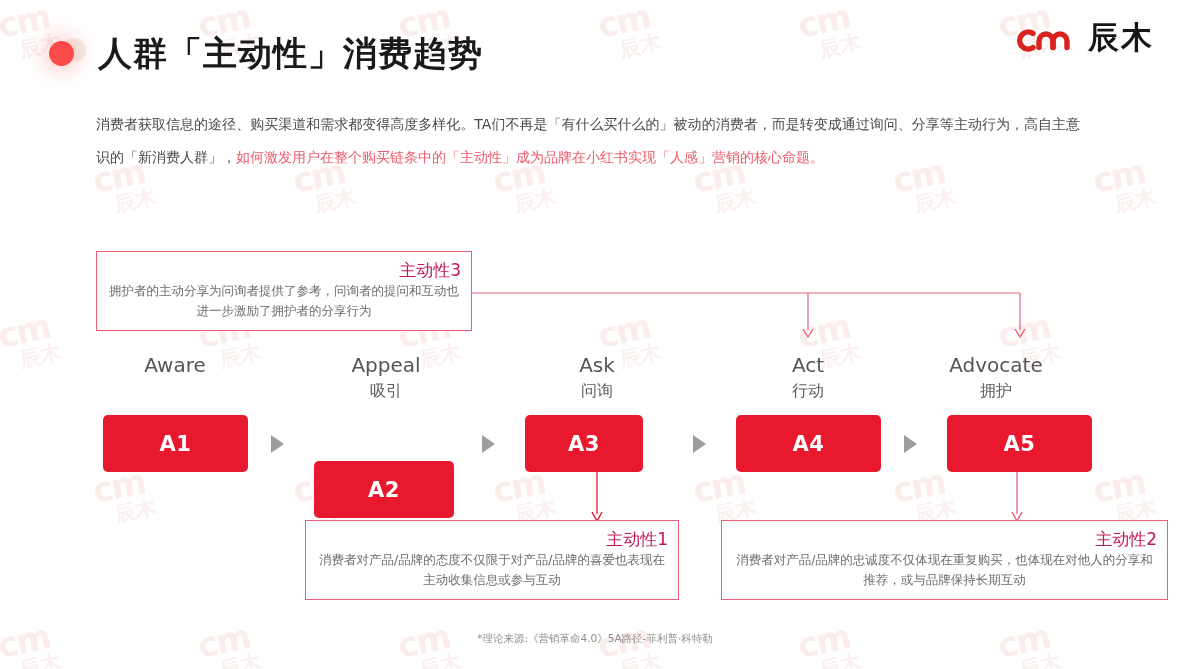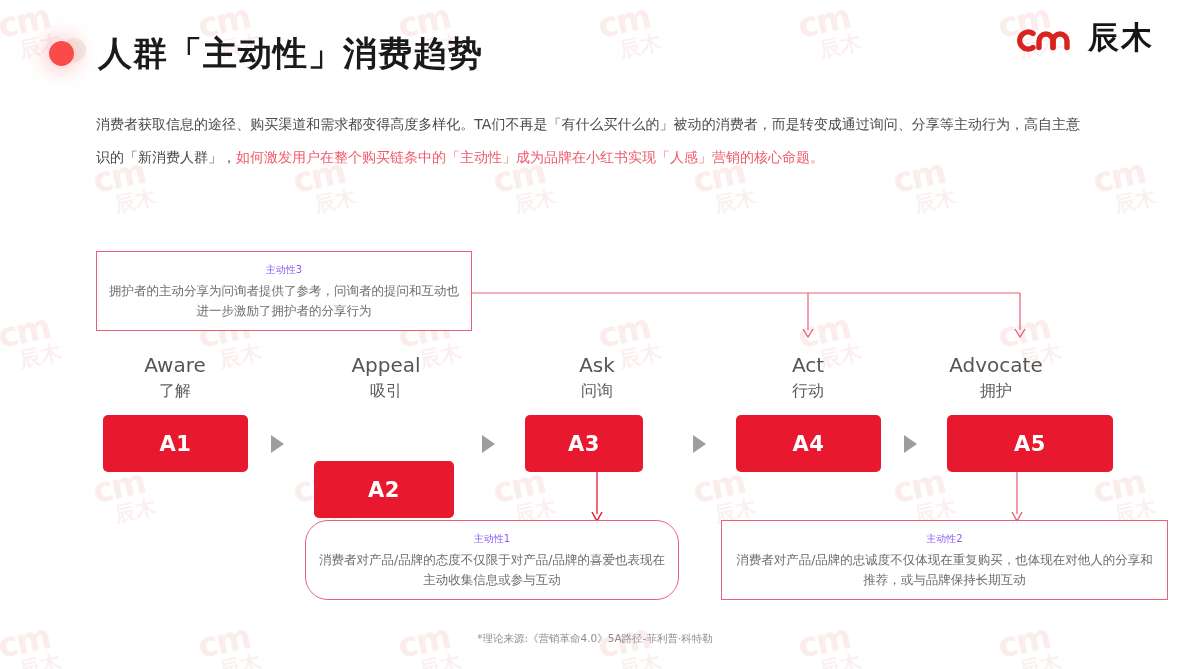--- a/index.html
+++ b/index.html
@@ -148,32 +148,33 @@
   .callout {
     position: absolute;
     box-sizing: border-box;
     border: 1px solid #e8607a;
     background: #ffffff;
     text-align: center;
     padding: 7px 10px 9px;
     font-family: "DejaVu Sans", "Liberation Sans", sans-serif;
   }
   .callout .co-title {
-    font-size: 10px;
-    color: #8b5cf6;
+    font-size: 17px;
+    color: #be185d;
     line-height: 22px;
+    text-align: right;
   }
   .callout .co-body {
     font-size: 12.5px;
     color: #6d6d6d;
     line-height: 20px;
   }
 
   #callout-3 { left: 96px;  top: 251px;  width: 376px; }
-  #callout-1 { left: 305px; top: 520px;  width: 374px; border-radius: 23px; }
+  #callout-1 { left: 305px; top: 520px;  width: 374px; }
   #callout-2 { left: 721px; top: 520px;  width: 447px; }
 
   .stage-label {
     position: absolute;
     text-align: center;
     width: 160px;
     font-family: "DejaVu Sans", "Liberation Sans", sans-serif;
   }
   .stage-label .en {
     display: block;
@@ -310,21 +311,20 @@
       <div class="co-title">主动性1</div>
       <div class="co-body">消费者对产品/品牌的态度不仅限于对产品/品牌的喜爱也表现在主动收集信息或参与互动</div>
     </div>
     <div class="callout" id="callout-2">
       <div class="co-title">主动性2</div>
       <div class="co-body">消费者对产品/品牌的忠诚度不仅体现在重复购买，也体现在对他人的分享和推荐，或与品牌保持长期互动</div>
     </div>
 
     <div class="stage-label" style="left:95px;top:352px;">
       <span class="en">Aware</span>
-      <span class="cn">了解</span>
     </div>
     <div class="stage-label" style="left:306px;top:352px;">
       <span class="en">Appeal</span>
       <span class="cn">吸引</span>
     </div>
     <div class="stage-label" style="left:728px;top:352px;">
       <span class="en">Act</span>
       <span class="cn">行动</span>
     </div>
     <div class="stage-label" style="left:517px;top:352px;">
@@ -333,21 +333,21 @@
     </div>
     <div class="stage-label" style="left:916px;top:352px;">
       <span class="en">Advocate</span>
       <span class="cn">拥护</span>
     </div>
 
     <div class="stage-box" style="left:103px;top:415px;width:145px;">A1</div>
     <div class="stage-box" style="left:314px;top:415px;width:140px;margin-top:46px;">A2</div>
     <div class="stage-box" style="left:525px;top:415px;width:118px;">A3</div>
     <div class="stage-box" style="left:736px;top:415px;width:145px;">A4</div>
-    <div class="stage-box" style="left:947px;top:415px;width:166px;">A5</div>
+    <div class="stage-box" style="left:947px;top:415px;width:145px;">A5</div>
 
     <div class="sep-tri" style="left:271px;"></div>
     <div class="sep-tri" style="left:482px;"></div>
     <div class="sep-tri" style="left:693px;"></div>
     <div class="sep-tri" style="left:904px;"></div>
   </div>
 
   <div id="footnote">*理论来源:《营销革命4.0》5A路径-菲利普·科特勒</div>
 </div>
 

